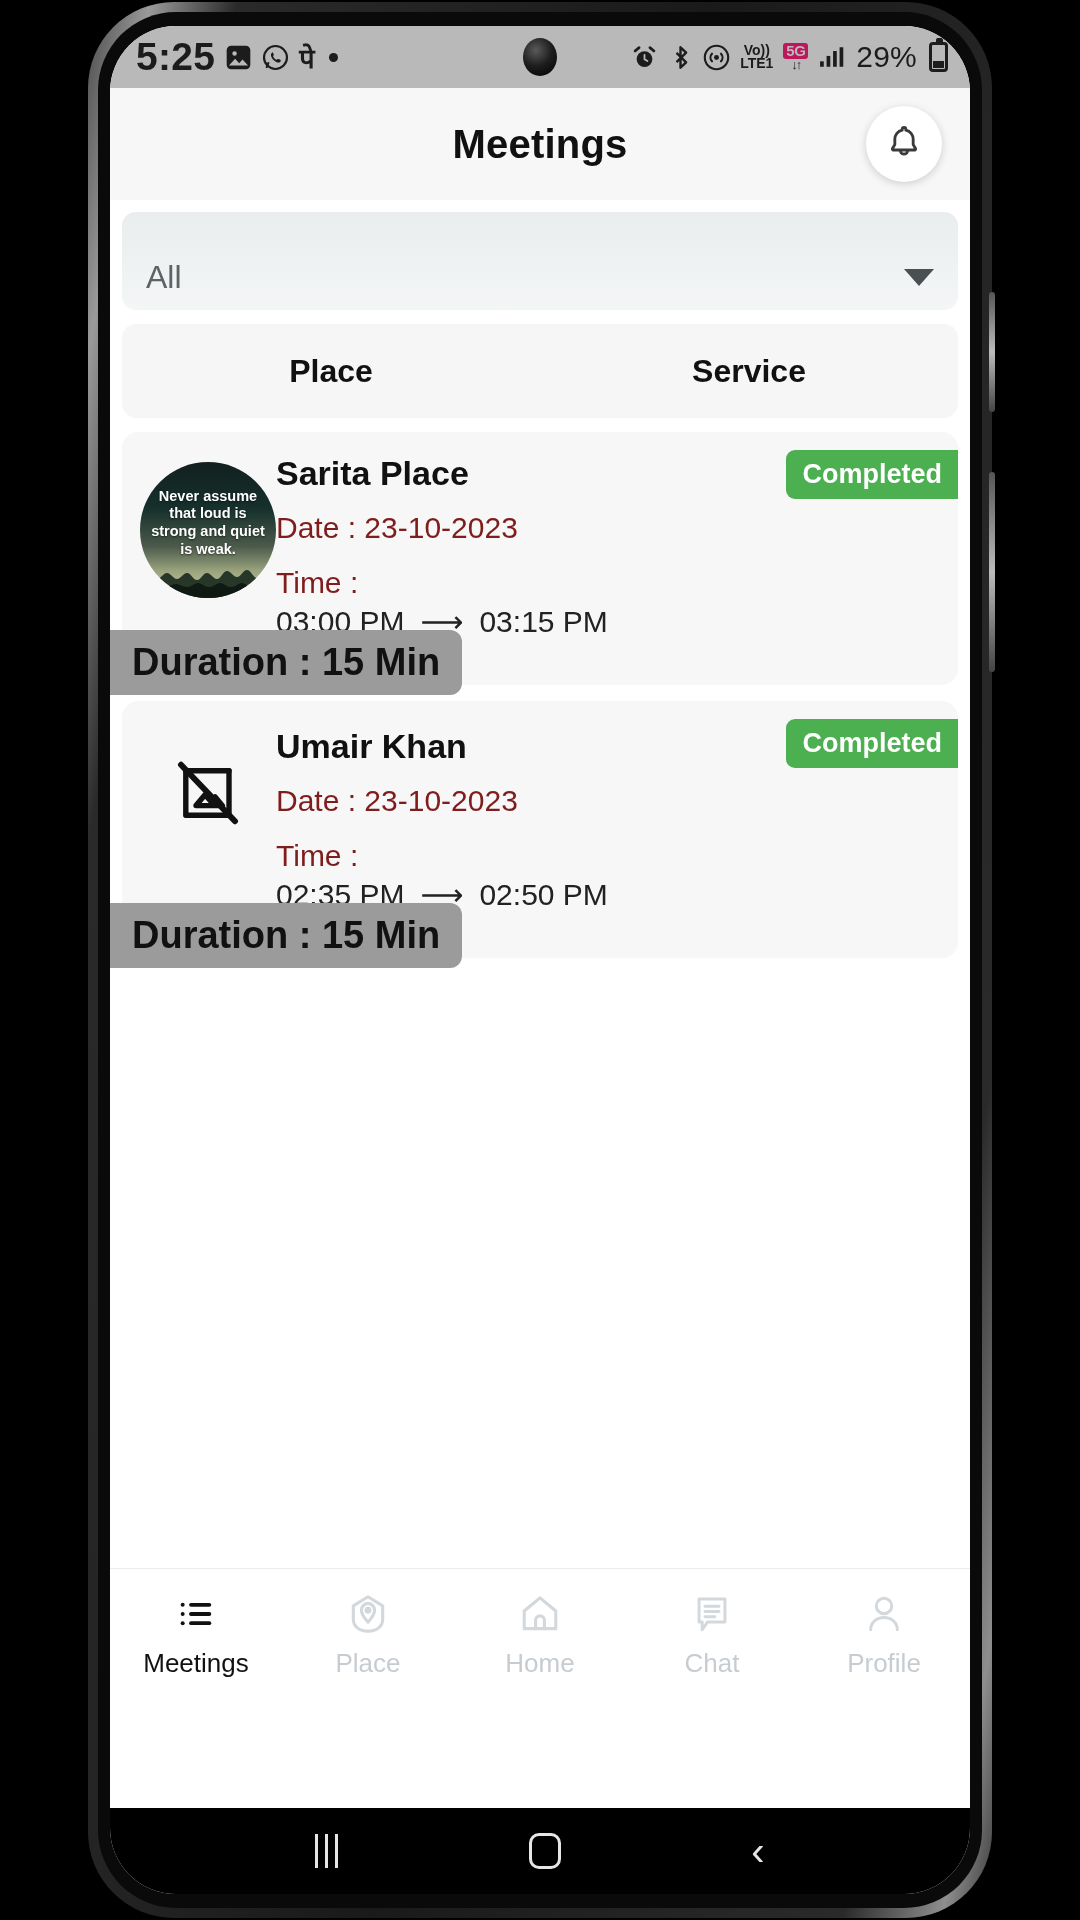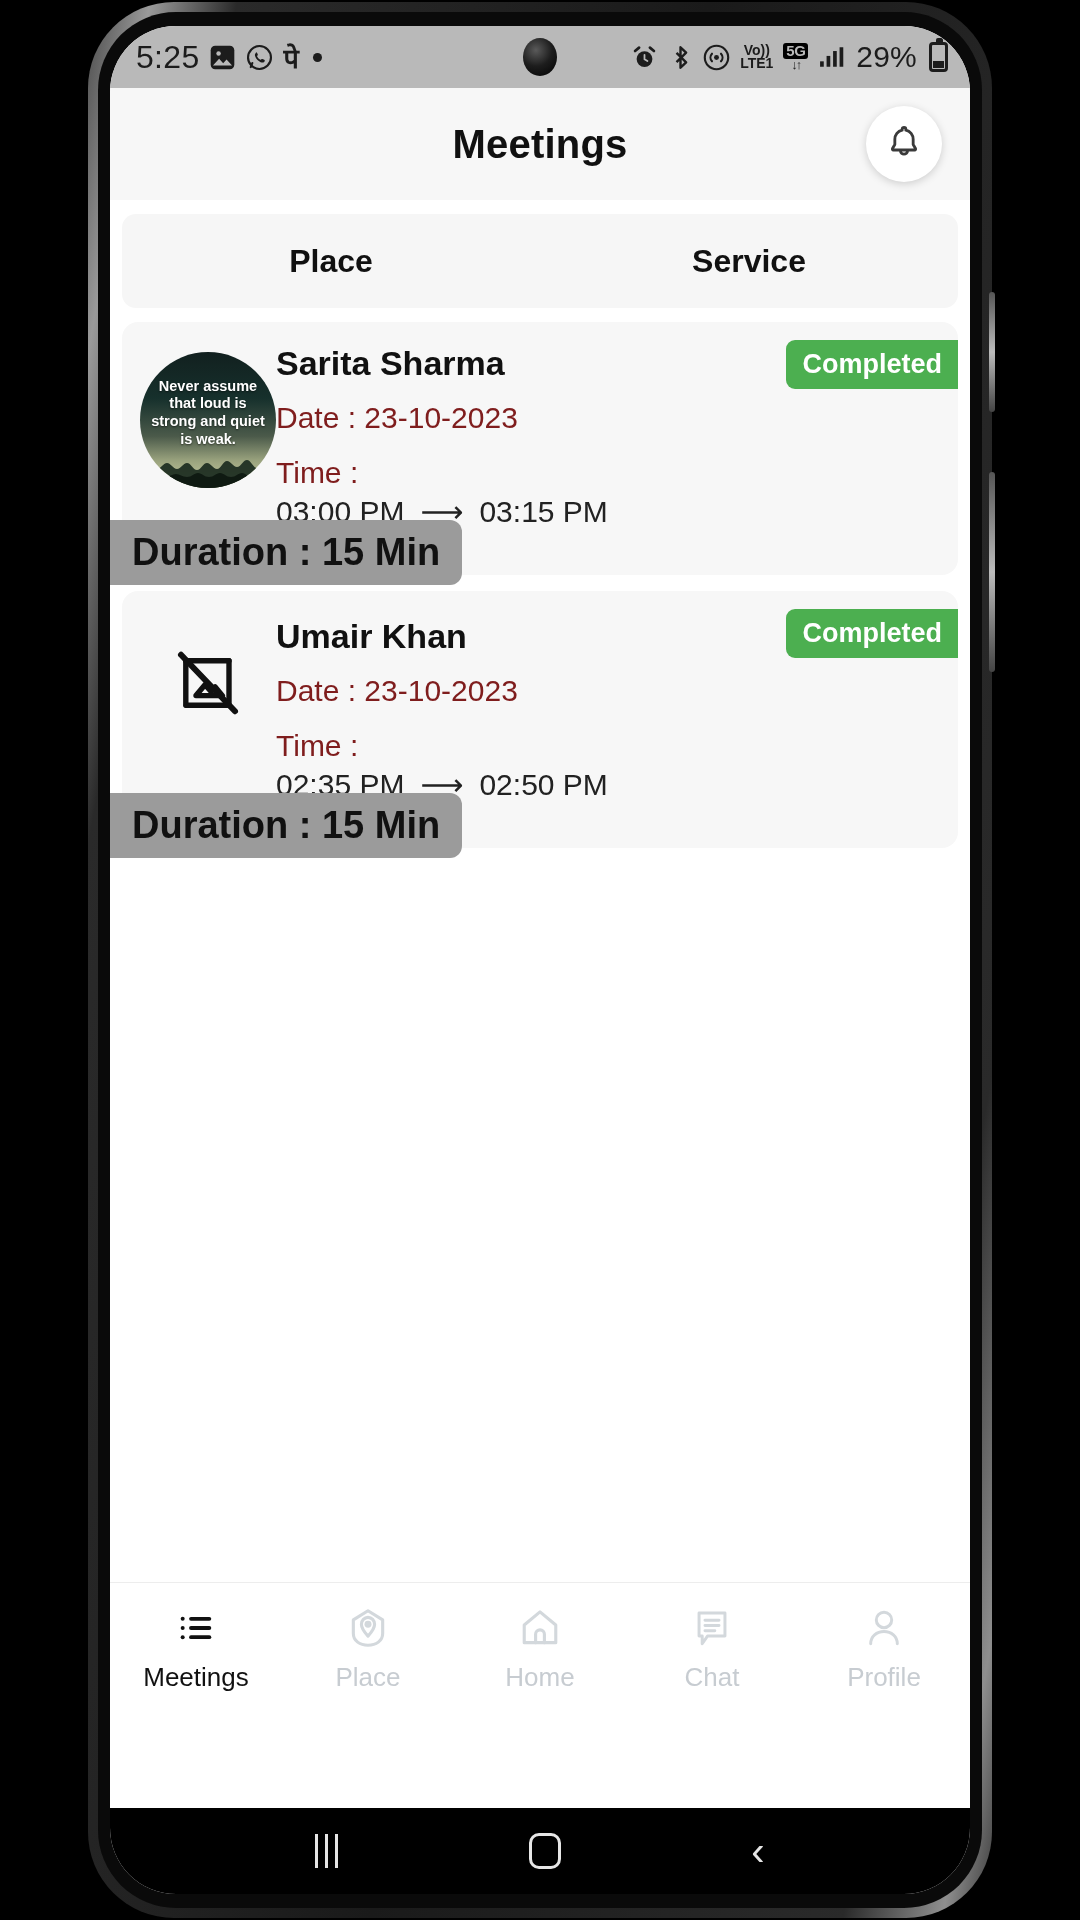--- a/index.html
+++ b/index.html
@@ -47,27 +47,27 @@
   
   .statusbar {
     position: relative;
     height: 62px;
     background: #b9b9b9;
     display: flex; align-items: center;
     padding: 0 22px 0 26px;
     color: #1c1c1c;
   }
   .sb-left { display: flex; align-items: center; gap: 10px; flex: 1; }
-  .sb-time { font-size: 32px; font-weight: 400; letter-spacing: .3px; }
+  .sb-time { font-size: 39px; font-weight: 700; letter-spacing: .3px; }
   .sb-right { display: flex; align-items: center; gap: 10px; justify-content: flex-end; }
   .sb-ico { display: inline-flex; align-items: center; }
   .sb-dot { width: 9px; height: 9px; border-radius: 50%; background: #1c1c1c; margin-left: 4px; }
   .volte { display: flex; flex-direction: column; align-items: center; line-height: .94; font-size: 14px; font-weight: 700; }
   .g5 { display: flex; flex-direction: column; align-items: center; line-height: .9; }
-  .g5 .g5-box { background: #000000; color: #b9b9b9; font-size: 15px; font-weight: 800; padding: 1px 3px; border-radius: 3px; letter-spacing: -.5px; }
+  .g5 .g5-box { background: #be185d; color: #b9b9b9; font-size: 15px; font-weight: 800; padding: 1px 3px; border-radius: 3px; letter-spacing: -.5px; }
   .g5 .g5-ar { font-size: 13px; font-weight: 800; letter-spacing: -2px; }
   .sb-batt-txt { font-size: 30px; font-weight: 400; letter-spacing: .2px; }
   .sb-batt {
     width: 19px; height: 30px; border: 3px solid #1c1c1c; border-radius: 4px;
     position: relative; margin-left: 2px;
   }
   .sb-batt::before { content:""; position:absolute; top:-7px; left:4px; width:7px; height:4px; background:#1c1c1c; border-radius:2px 2px 0 0; }
   .sb-batt::after { content:""; position:absolute; left:1px; right:1px; bottom:1px; height:28%; background:#1c1c1c; }
   .punch {
     position: absolute; left: 50%; top: 50%;
@@ -263,20 +263,26 @@
             <svg width="40" height="40" viewBox="0 0 24 24" fill="none" stroke="#3a3a3a" stroke-width="1.7" stroke-linecap="round" stroke-linejoin="round">
               <path d="M12 3.2a1.1 1.1 0 0 1 1.1 1.1v.6a5.6 5.6 0 0 1 4.4 5.5v3.1l1.4 2.4a.6.6 0 0 1-.5.9H5.6a.6.6 0 0 1-.5-.9L6.5 13.5v-3.1a5.6 5.6 0 0 1 4.4-5.5v-.6A1.1 1.1 0 0 1 12 3.2z"></path>
               <path d="M9.9 17.2a2.1 2.1 0 0 0 4.2 0"></path>
             </svg>
           </span>
         </div>
       </div>
 
       <div class="app-body">
 
+        <div class="filter-wrap">
+          <div class="dropdown">
+            <span class="dd-value">All</span>
+            <span class="caret"></span>
+          </div>
+        </div>
 
         <div class="tabs">
           <div class="tab">
             <span>Place</span>
           </div>
           <div class="tab">
             <span>Service</span>
           </div>
         </div>
 
@@ -288,21 +294,21 @@
               <div class="avatar-wrap">
                 <div class="avatar">
                   <svg class="trees" viewBox="0 0 136 46" preserveAspectRatio="none">
                     <path d="M0 46h136V28c-5-1-7-7-10-7s-5 5-9 5-6-8-10-8-6 7-10 7-6-6-10-6-6 8-10 8-6-6-10-6-6 7-10 7-6-7-10-7-6 6-10 6-6-6-10-6-6 6-10 6-7-3-7-3z" fill="#1b2b1f" opacity=".92"></path>
                     <path d="M0 46h136V37c-6 0-8-5-12-5s-6 4-11 4-7-5-11-5-6 4-11 4-7-4-11-4-6 4-11 4-7-4-11-4-6 4-11 4-7-3-11-3-6 3-11 3-8-2-8-2z" fill="#0f1a12"></path>
                   </svg>
                   <div class="avatar-quote">Never assume that loud is strong and quiet is weak.</div>
                 </div>
               </div>
               <div class="card-info">
-                <div class="m-name">Sarita Sharma</div>
+                <div class="m-name">Sarita Place</div>
                 <div class="m-line">Date : 23-10-2023</div>
                 <div class="m-line">Time :</div>
                 <div class="m-times">
                   <span>03:00 PM</span>
                   <span class="arrow-g">⟶</span>
                   <span>03:15 PM</span>
                 </div>
               </div>
             </div>
             <div class="duration">Duration : 15 Min</div>

